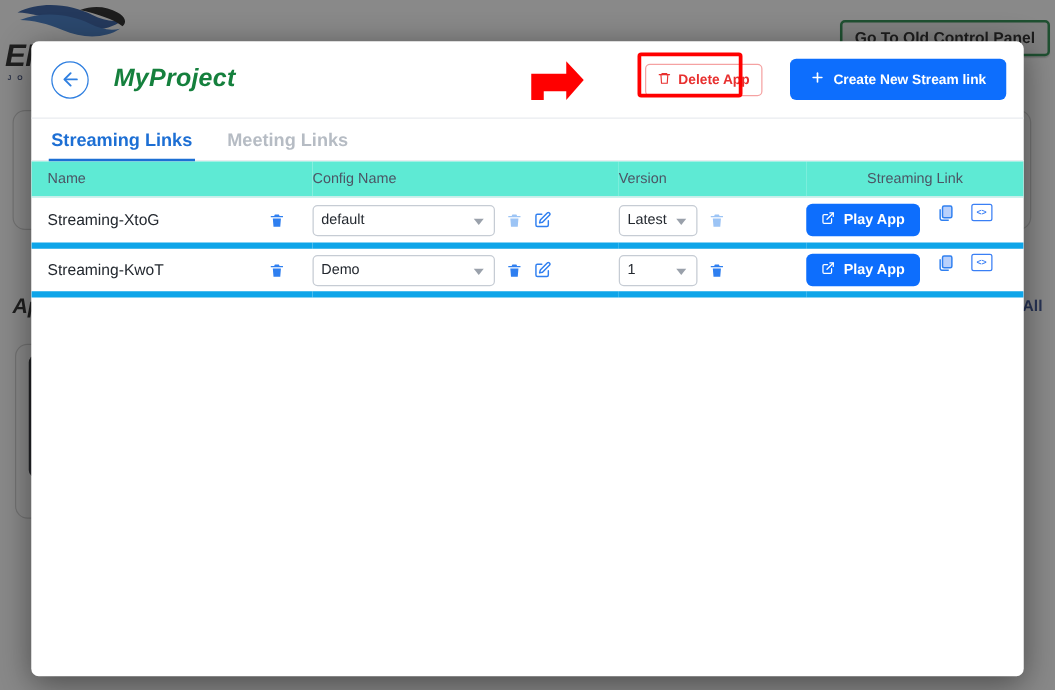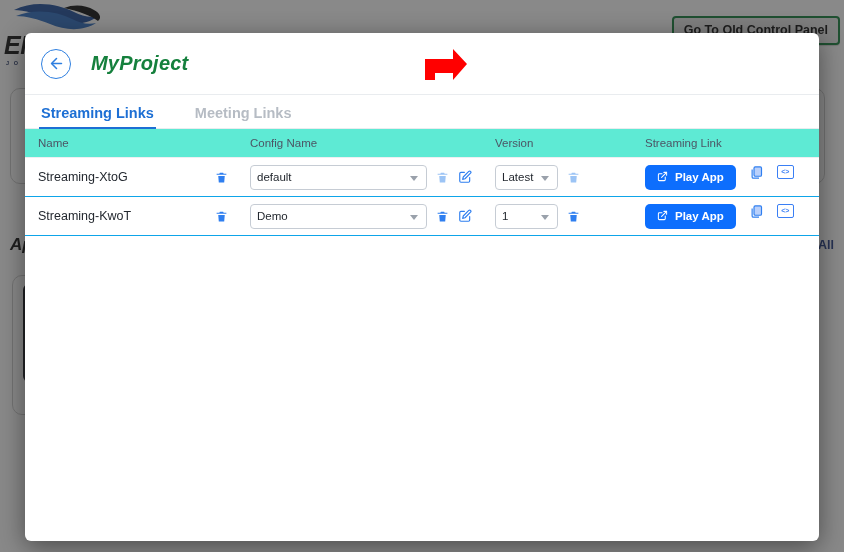--- a/index.html
+++ b/index.html
@@ -138,21 +138,21 @@
   }
   #arrow-pointer {
     position: absolute; left: 398px; top: 14px;
     width: 46px; height: 34px;
   }
 
   
   #tabs {
     flex: 0 0 34px; height: 34px;
     display: flex; align-items: flex-end;
-    padding: 0 0 0 14px; gap: 37px;
+    padding: 0 0 0 14px; gap: 24px;
     border-bottom: 1px solid #e9ecef;
   }
   .tab {
     font-size: 14.5px; font-weight: 700;
     padding: 0 2px 7px; cursor: pointer;
     position: relative; white-space: nowrap;
   }
   .tab.active { color: #1d6fd4; }
   .tab.active::after {
     content: ""; position: absolute;
@@ -162,37 +162,37 @@
 
   
   #table-wrap { flex: 1 1 auto; overflow: hidden; }
   table { width: 100%; border-collapse: collapse; table-layout: fixed; }
   thead th {
     text-align: left; font-size: 11.5px; font-weight: 400; color: #4c5565;
     padding: 8px 0 8px 0; border-bottom: 1px solid #edeff2;
     background: #5eead4;
   }
   tbody td {
-    padding: 0; border-bottom: 1px solid #0ea5e9;
+    padding: 0; border-bottom: 5px solid #0ea5e9;
     height: 39px; vertical-align: middle;
   }
   .col-name  { width: 225px; padding-left: 13px !important; }
   .col-cfg   { width: 245px; }
   .col-ver   { width: 150px; }
-  .col-link  { width: auto; }
+  .col-link  { width: auto; text-align: center; }
 
   .cell-name {
     font-size: 12.5px; color: #23282f; padding-left: 13px;
     display: flex; align-items: center; justify-content: space-between;
     padding-right: 22px;
   }
   .cell-inline { display: flex; align-items: center; gap: 9px; }
 
   select {
-    width: 177px; height: 25px;
+    width: 146px; height: 25px;
     border: 1px solid #c6ccd4; border-radius: 4px;
     background: #fff; color: #23282f;
     font-family: "Liberation Sans", sans-serif;
     font-size: 11.5px; padding: 0 6px;
     appearance: none; -webkit-appearance: none;
     cursor: pointer;
   }
   .sel-wrap { position: relative; display: inline-block; }
   .sel-wrap::after {
     content: ""; position: absolute; right: 9px; top: 11px;
@@ -263,21 +263,43 @@
           <polyline points="12,5 5,12 12,19"></polyline>
       </svg>
     </div>
     <div id="project-title">MyProject</div>
 
     <svg id="arrow-pointer" viewBox="0 0 46 34">
       <path d="M2 22 L2 33 L12 33 L12 26 L30 26 L30 33 L44 17 L30 2 L30 12 L2 12 Z" fill="#ff0000"></path>
     </svg>
 
     <div id="header-actions">
-
+      <div id="delete-app-wrap">
+        <div id="delete-highlight"></div>
+        <button id="delete-app-btn">
+          <span>
+            <svg width="11" height="11" viewBox="0 0 24 24" fill="none" stroke="currentColor" stroke-width="2" stroke-linecap="round">
+              <polyline points="3,6 21,6"></polyline>
+                <path d="M8 6V4h8v2"></path>
+                <path d="M6 6l1 15h10l1-15"></path>
+            </svg>
+          </span>
+          <span>Delete App</span>
+        </button>
+      </div>
+
+      <button id="create-link-btn">
+        <span>
+          <svg width="12" height="12" viewBox="0 0 24 24" fill="none" stroke="currentColor" stroke-width="2.6" stroke-linecap="round">
+            <line x1="12" y1="5" x2="12" y2="19"></line>
+              <line x1="5" y1="12" x2="19" y2="12"></line>
+          </svg>
+        </span>
+        <span>Create New Stream link</span>
+      </button>
     </div>
   </div>
 
   <div id="tabs">
     <div class="tab active">Streaming Links</div>
     <div class="tab inactive">Meeting Links</div>
   </div>
 
   <div id="table-wrap">
     <table>

